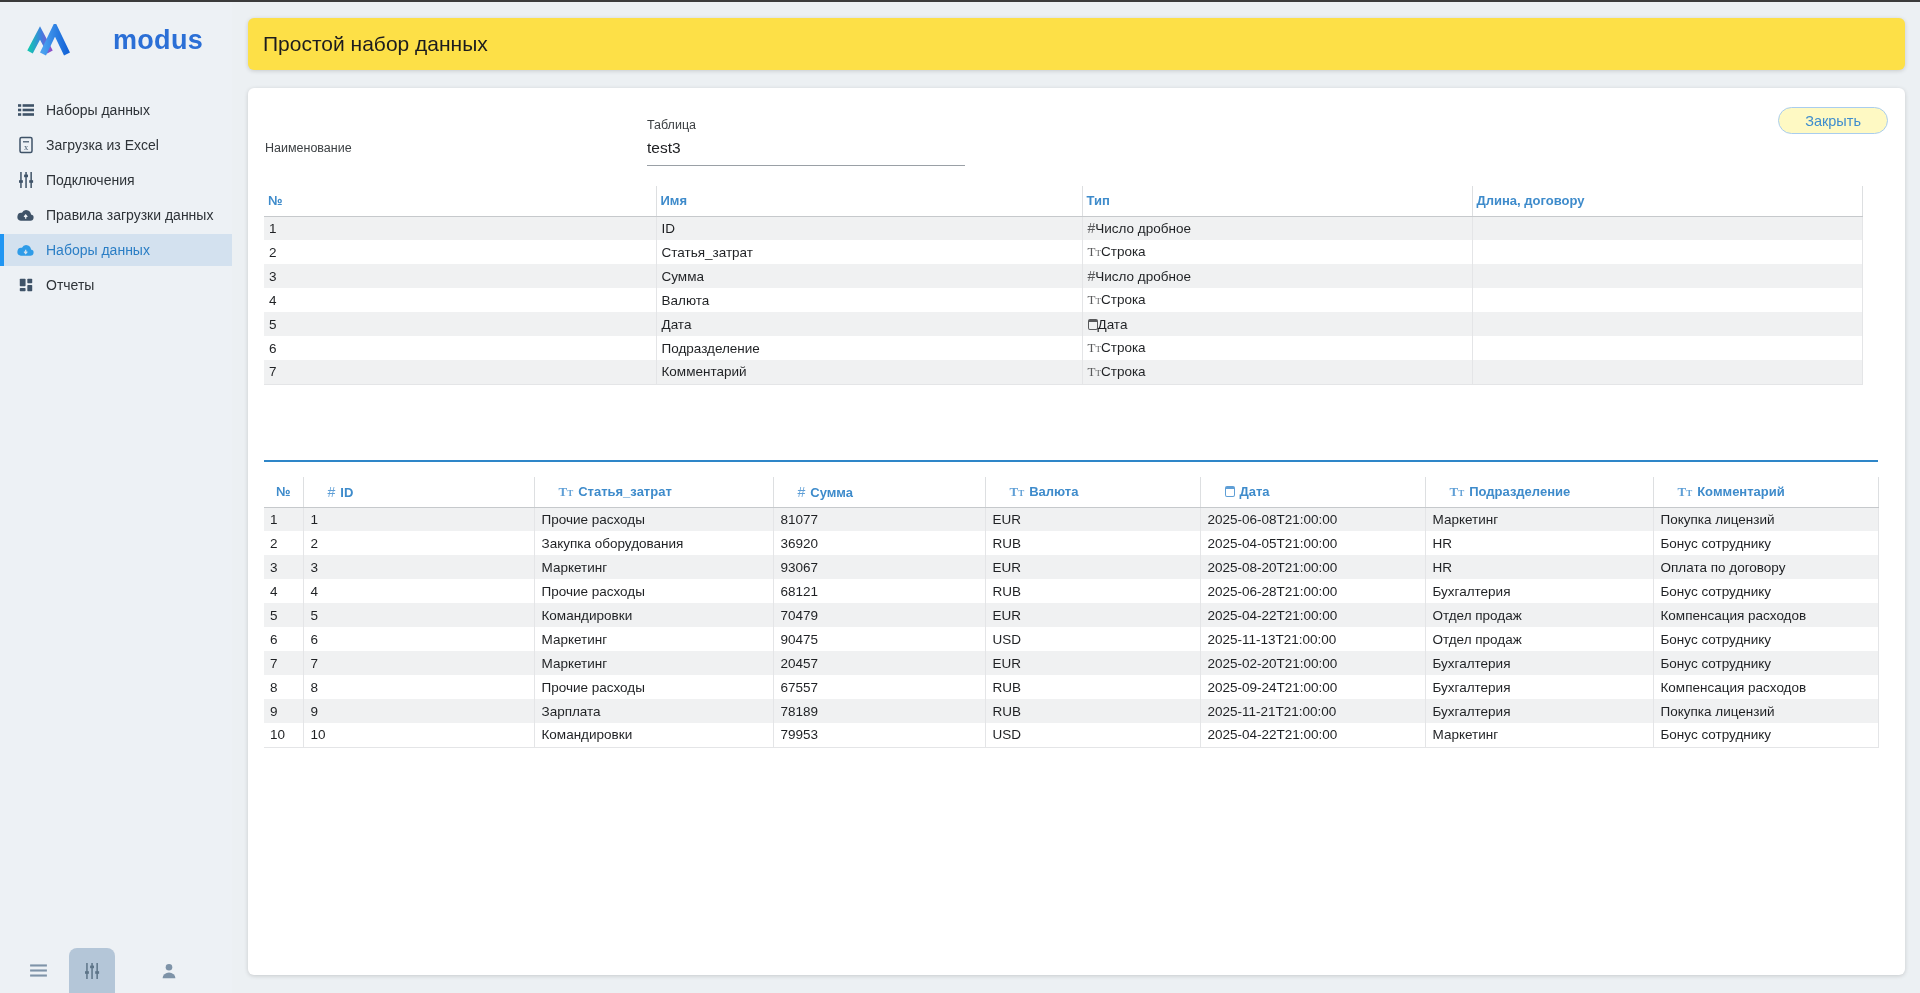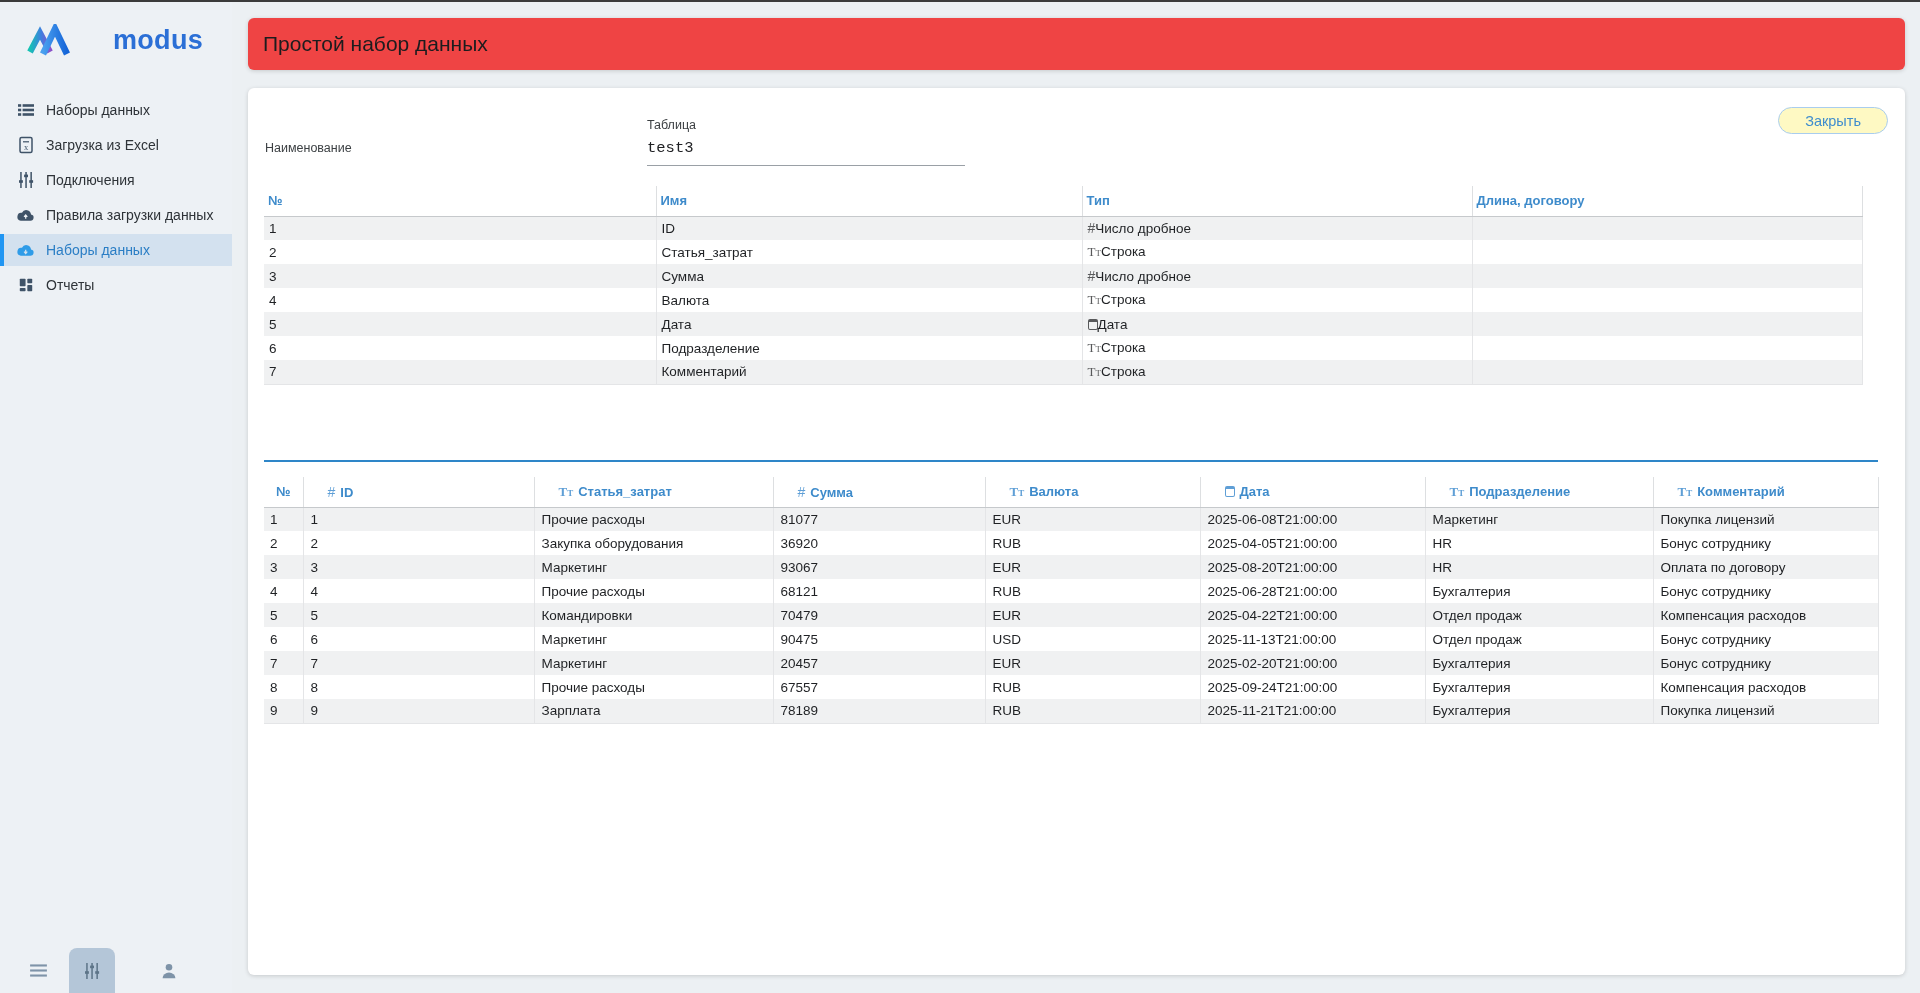--- a/index.html
+++ b/index.html
@@ -20,36 +20,36 @@
   .nav-item .icon { width:19px; height:19px; display:flex; align-items:center; justify-content:center; color:#3f5368; }
   .nav-item.active { background:#d3e1ef; border-left-color:#2196f3; color:#2b7ec5; }
   .nav-item.active .icon { color:#2f9ce8; }
   .sidebar-footer { position:absolute; bottom:0; left:0; width:232px; height:46px; }
   .foot-btn { position:absolute; bottom:0; width:46px; height:45px; display:flex; align-items:center; justify-content:center;
               color:#7e93a8; background:transparent; border:none; cursor:pointer; }
   .foot-btn.highlighted { background:#b4c6d8; border-radius:8px 8px 0 0; color:#5d7488; }
   .foot-btn:nth-child(1){ left:15px; } .foot-btn:nth-child(2){ left:69px; } .foot-btn:nth-child(3){ left:146px; }
 
   
-  .title-card { position:absolute; left:248px; top:18px; width:1657px; height:52px; background:#ef4444;
+  .title-card { position:absolute; left:248px; top:18px; width:1657px; height:52px; background:#fde047;
                 border-radius:6px; box-shadow:0 1px 4px rgba(0,0,0,.16); }
   .page-title { font-size:21px; font-weight:400; color:#1c1c1e; padding:14px 0 0 15px; }
   .panel-card { position:absolute; left:248px; top:88px; width:1657px; height:887px; background:#fff;
                 border-radius:6px; box-shadow:0 1px 4px rgba(0,0,0,.16); }
 
   .close-btn { position:absolute; top:19px; right:17px; height:27px; padding:0 26px; background:#fef9c3;
                border:1px solid #a9cdee; border-radius:14px; color:#3f8dce; font-size:14.5px;
                font-family:inherit; cursor:pointer; }
 
   .field { position:absolute; }
   .field-label { font-size:12.5px; color:#3c4043; margin-bottom:7px; }
   .field input { display:block; border:none; border-bottom:1px solid #9aa0a6; background:transparent;
                  font-family:inherit; font-size:15.5px; color:#202124; padding:0 0 8px 0; outline:none; }
   .field-name { left:17px; top:30px;margin-top:23px; }  .field-name input { width:503px; }
-  .field-table { left:399px; top:30px; } .field-table input { width:318px;font-family:Liberation Mono, monospace; }
+  .field-table { left:399px; top:30px; } .field-table input { width:318px; }
 
   
   table { border-collapse:collapse; table-layout:fixed; }
   th { font-size:13px; font-weight:700; color:#3e8bcb; text-align:left; height:30px; vertical-align:middle;
        border-bottom:1px solid #c6c9cc; border-right:1px solid #dddfe1; white-space:nowrap; overflow:hidden; }
   td { font-size:13.5px; color:#1f2124; height:24px; vertical-align:middle;
        border-right:1px solid #e4e5e7; white-space:nowrap; overflow:hidden; }
   tbody tr:nth-child(odd) td { background:#f0f1f2; }
   tbody tr:last-child td { border-bottom:1px solid #e4e5e7; }
 
@@ -387,15 +387,25 @@
         <tr>
           <td class="col-num">9</td>
           <td>9</td>
           <td>Зарплата</td>
           <td>78189</td>
           <td>RUB</td>
           <td>2025-11-21T21:00:00</td>
           <td>Бухгалтерия</td>
           <td>Покупка лицензий</td>
         </tr>
+        <tr>
+          <td class="col-num">10</td>
+          <td>10</td>
+          <td>Командировки</td>
+          <td>79953</td>
+          <td>USD</td>
+          <td>2025-04-22T21:00:00</td>
+          <td>Маркетинг</td>
+          <td>Бонус сотруднику</td>
+        </tr>
       </tbody>
   </table>
 </div>
 
 </body></html>

